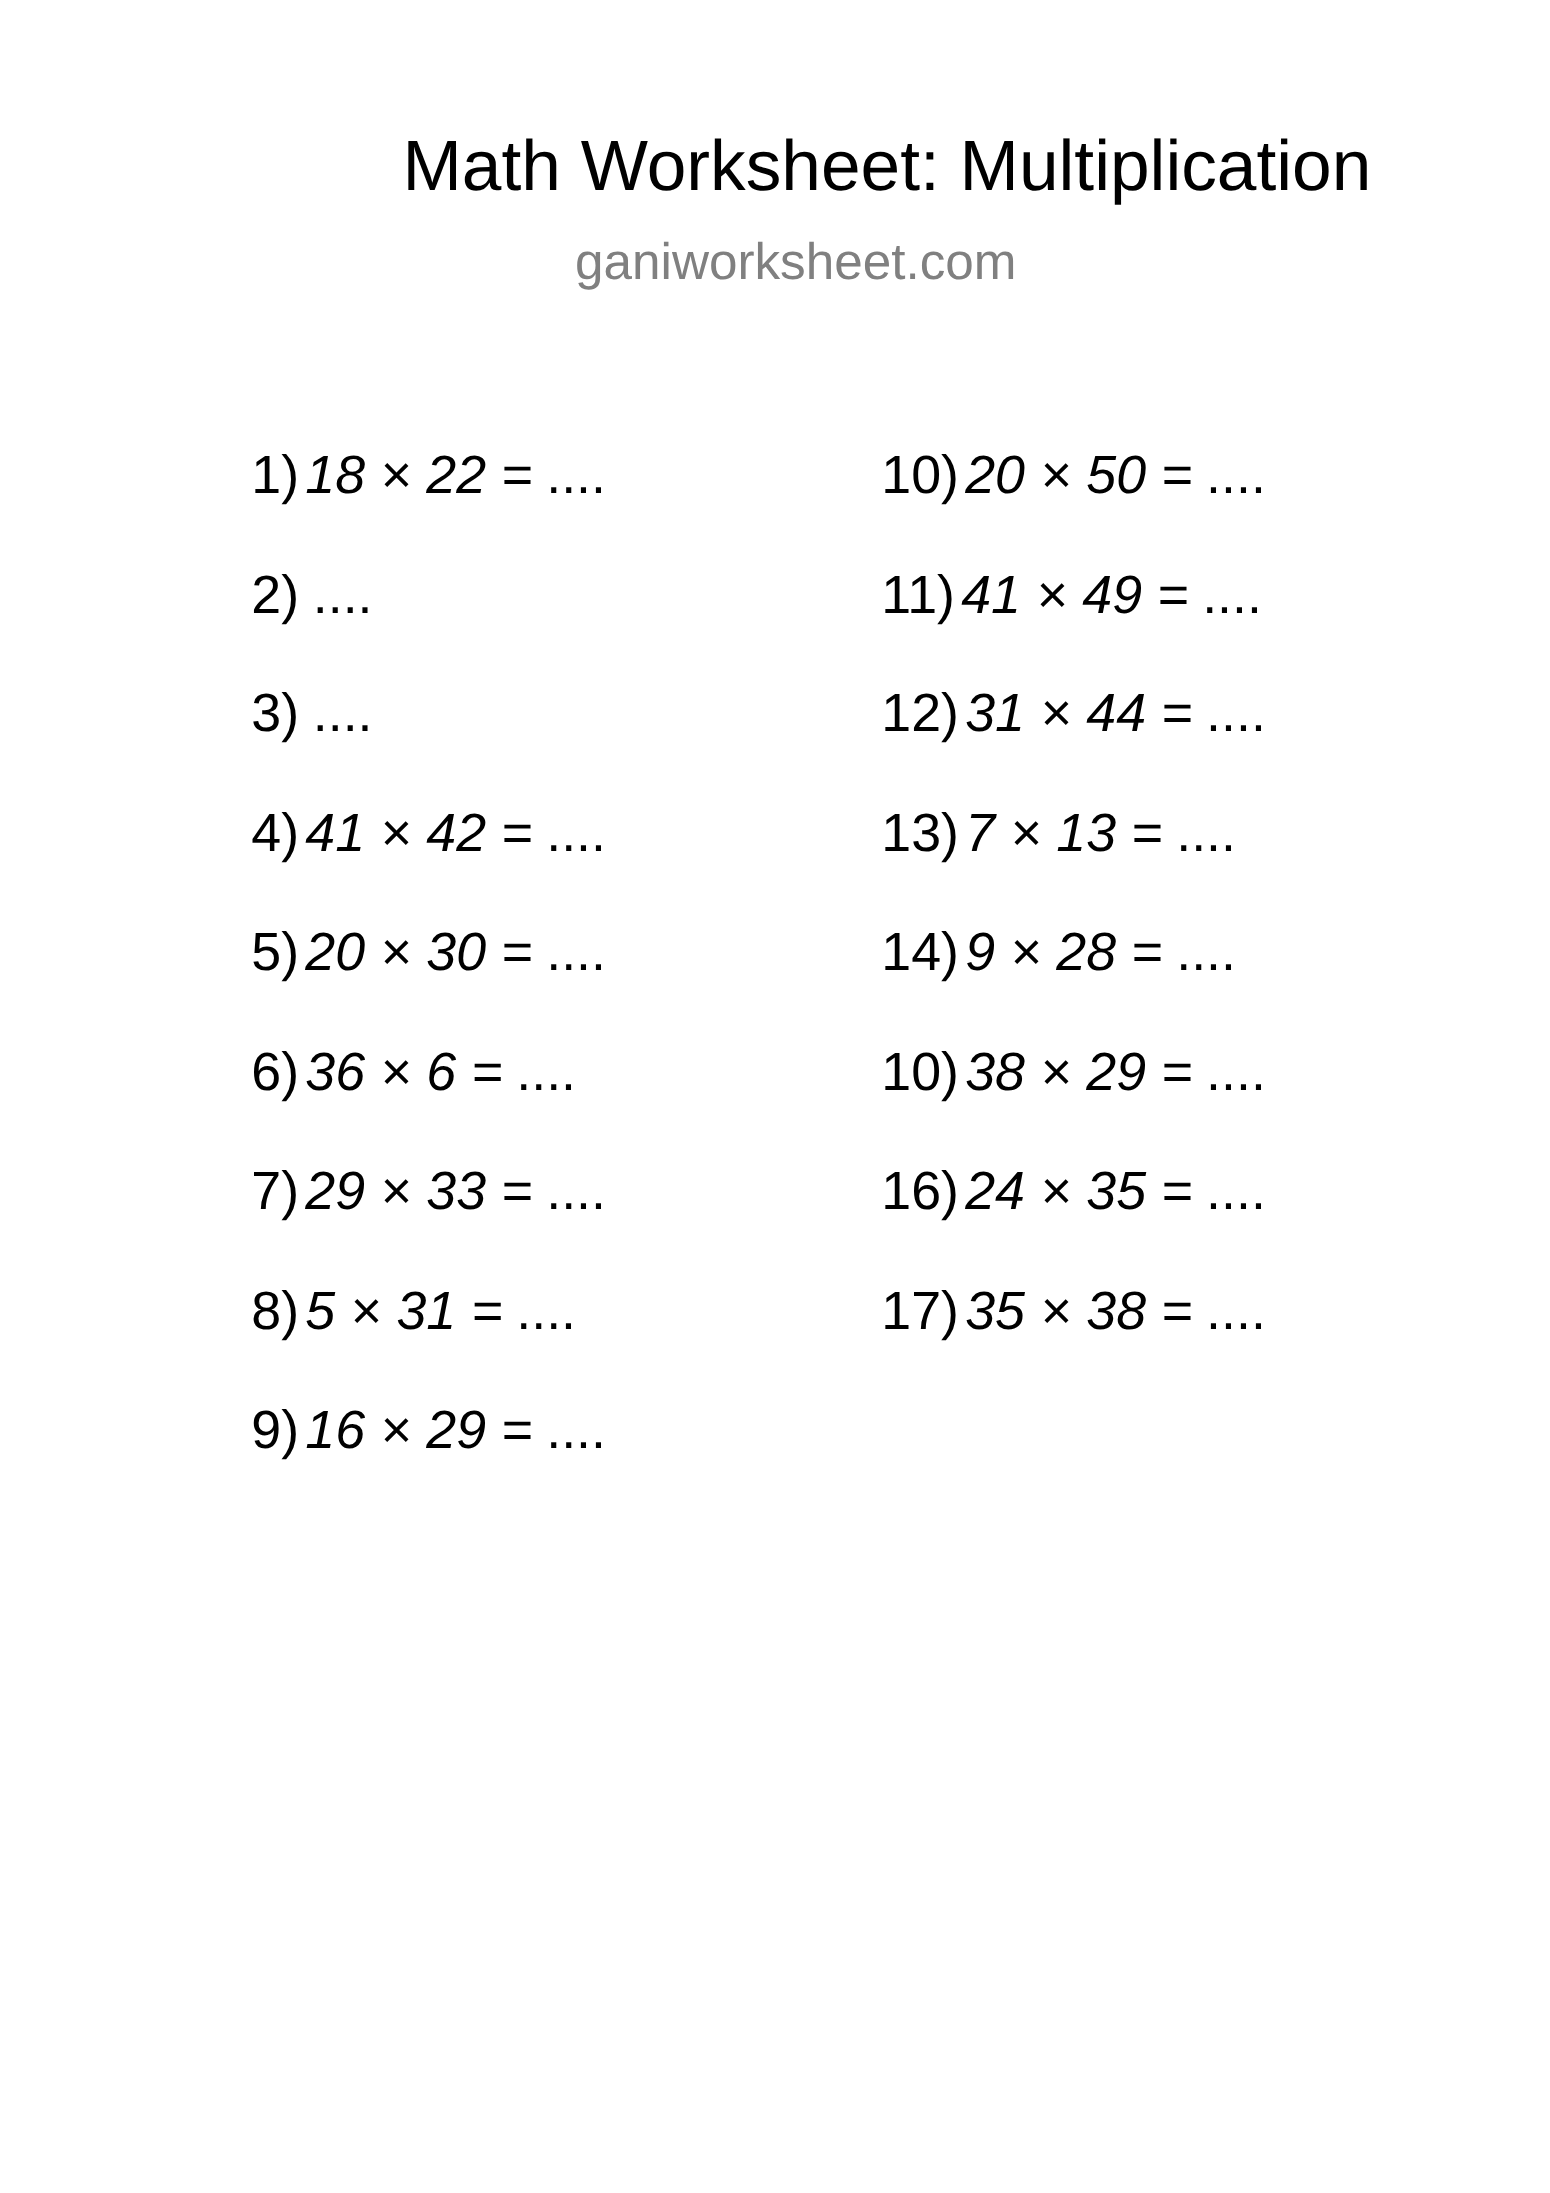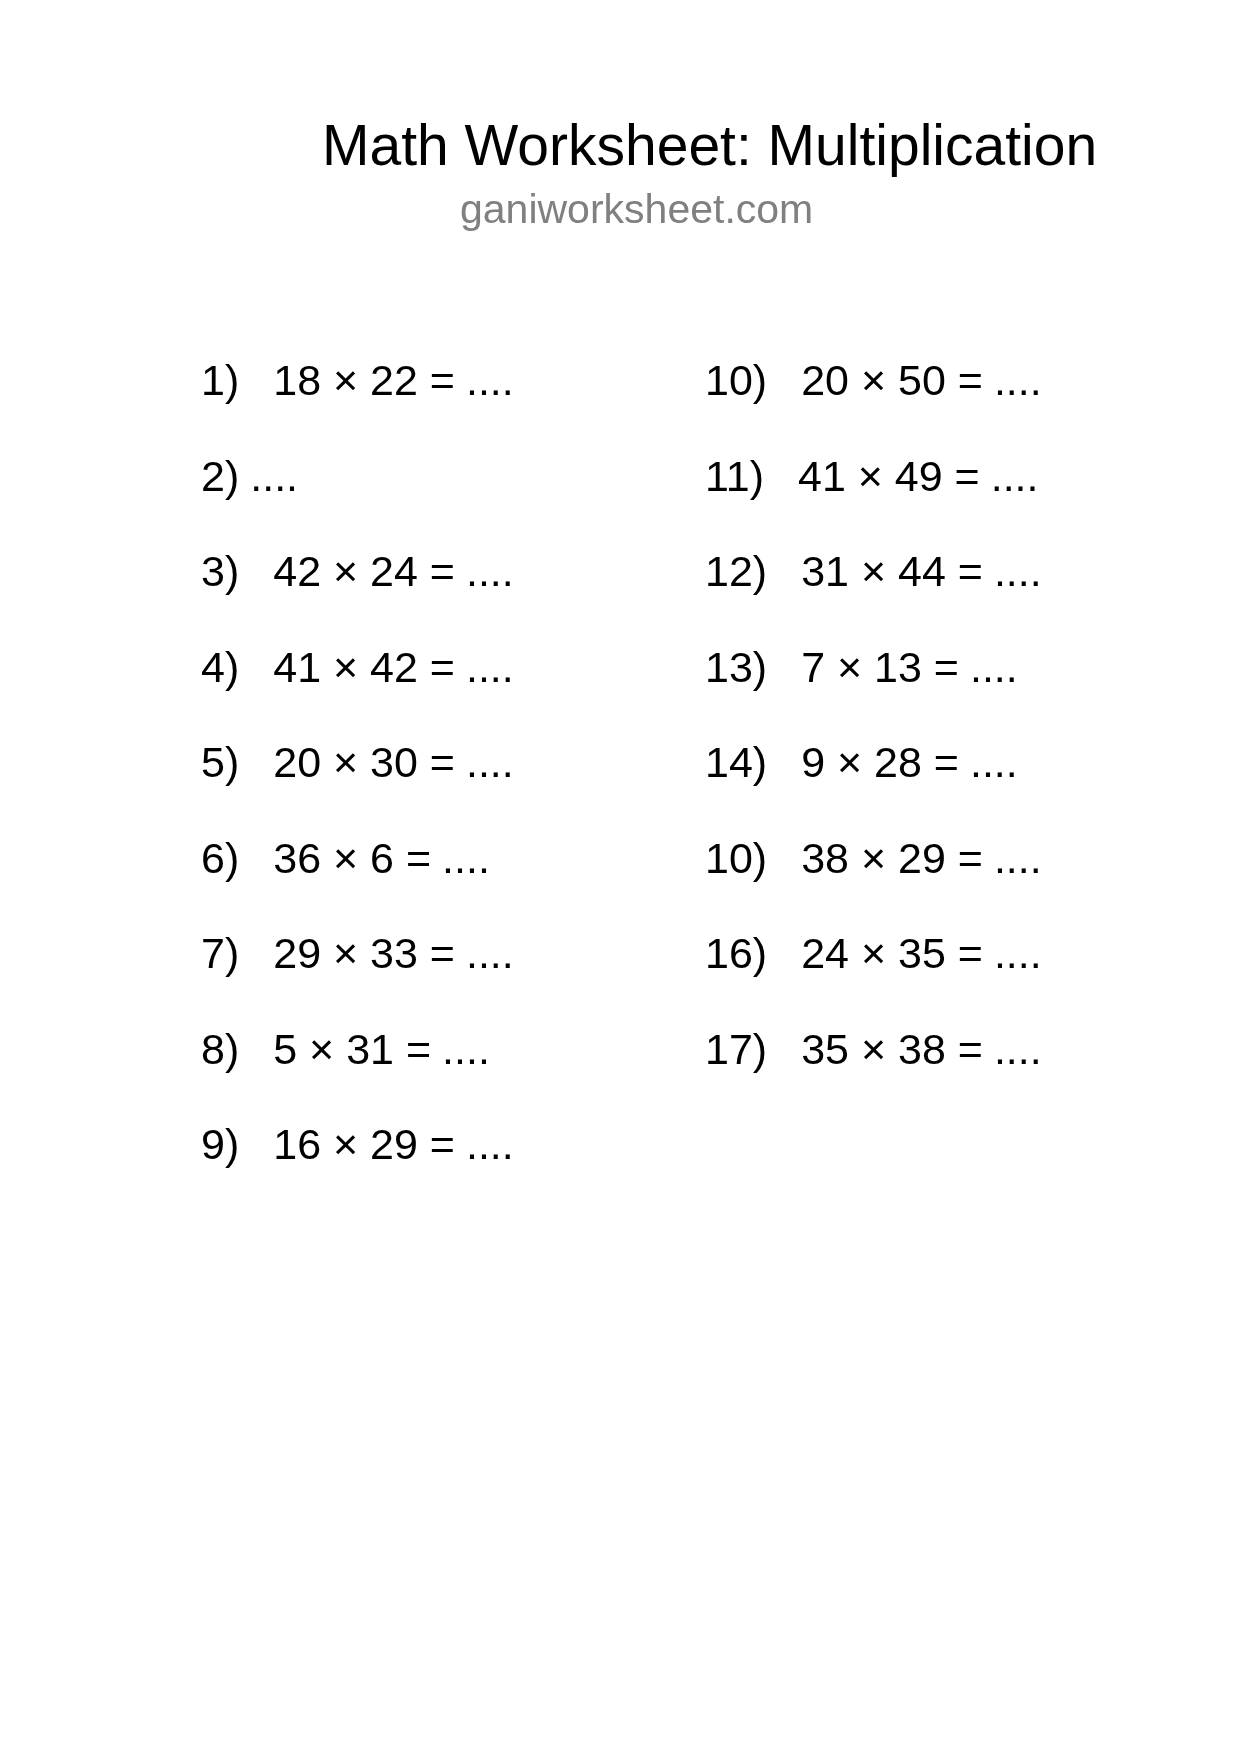--- a/index.html
+++ b/index.html
@@ -16,21 +16,20 @@
       color: #000000;
     }
     .title {
       position: absolute;
       left: 322px;
       top: 98px;
       font-size: 57px;
       line-height: 70px;
       white-space: nowrap;
       color: #000000;
-      margin-top: 12px;
     }
     .subtitle {
       position: absolute;
       left: 460px;
       top: 184px;
       font-size: 41px;
       line-height: 50px;
       white-space: nowrap;
       color: #808080;
     }
@@ -46,21 +45,22 @@
       line-height: 56px;
       white-space: nowrap;
       display: flex;
       align-items: flex-start;
     }
     .num {
       display: inline-block;
     }
     .expr {
       display: inline-block;
-      margin-left: 34px;
+      margin-left: 5px;
+      font-style: italic;
     }
     .answer {
       display: inline-block;
       margin-left: 11px;
     }
   </style>
 </head>
 <body>
 
 <div class="title">Math Worksheet: Multiplication</div>
@@ -71,21 +71,20 @@
     <span class="num">1)</span>
     <span class="expr">18 × 22 =</span>
     <span class="answer">....</span>
   </div>
   <div class="problem">
     <span class="num">2)</span>
     <span class="answer">....</span>
   </div>
   <div class="problem">
     <span class="num">3)</span>
-    <span class="expr">42 × 24 =</span>
     <span class="answer">....</span>
   </div>
   <div class="problem">
     <span class="num">4)</span>
     <span class="expr">41 × 42 =</span>
     <span class="answer">....</span>
   </div>
   <div class="problem">
     <span class="num">5)</span>
     <span class="expr">20 × 30 =</span>

